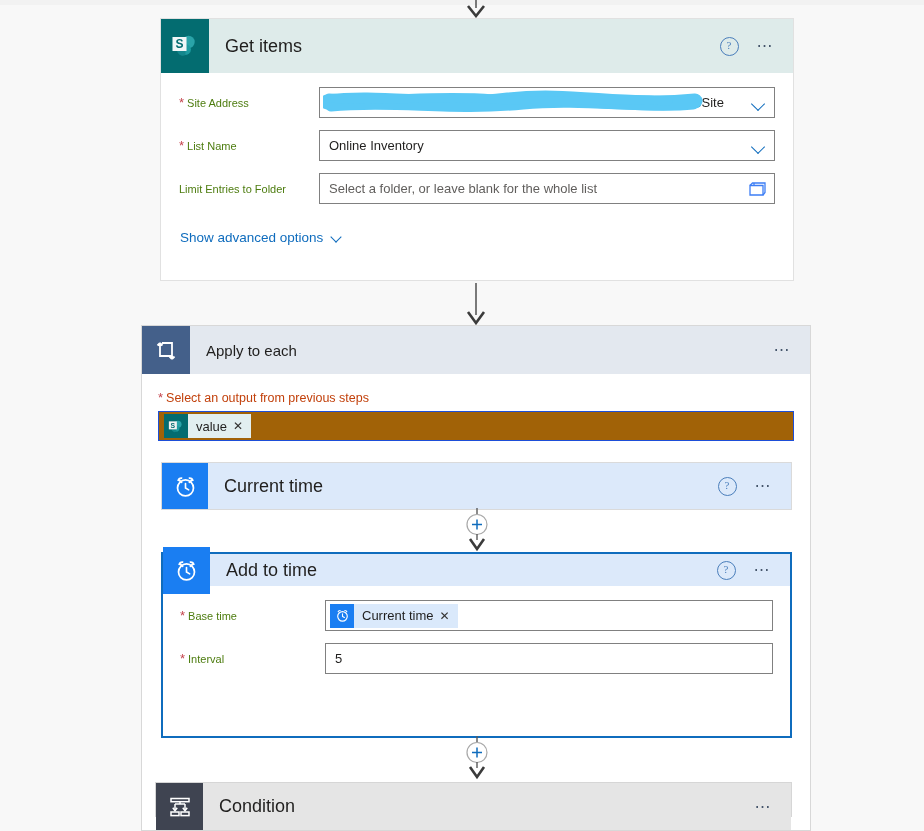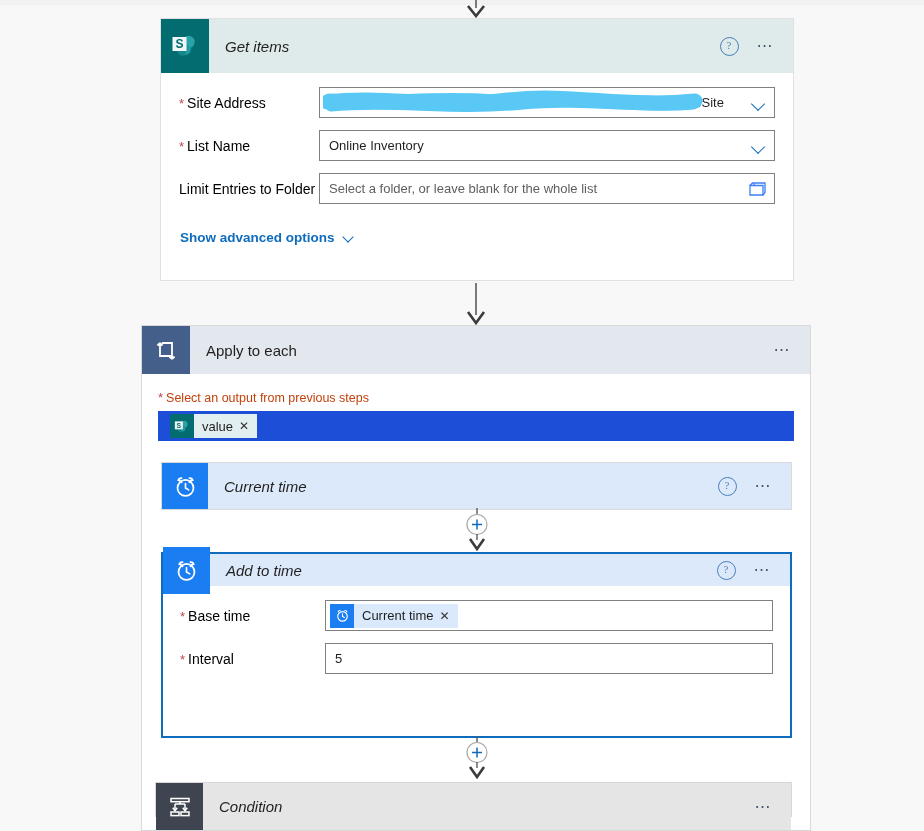--- a/index.html
+++ b/index.html
@@ -42,26 +42,25 @@
   }
   .card-icon {
     width: 48px;
     height: 54px;
     flex: 0 0 48px;
     display: flex;
     align-items: center;
     justify-content: center;
   }
   .card-title {
-    font-size: 15px;
+    font-size: 18px;
     color: #201f1e;
     margin-left: 16px;
     flex: 1 1 auto;
     white-space: nowrap;
-    font-style: italic;
   }
   .hdr-actions {
     display: flex;
     align-items: center;
     gap: 18px;
     padding-right: 18px;
   }
   .help-icon {
     width: 17px; height: 17px;
     border: 1.3px solid #4a7ebb;
@@ -85,22 +84,22 @@
     padding: 14px 18px 10px 18px;
   }
   .row {
     display: flex;
     align-items: center;
     margin-bottom: 12px;
   }
   .row-label {
     width: 140px;
     flex: 0 0 140px;
-    font-size: 14px;
-    color: #000000;
+    font-size: 11px;
+    color: #4d7c0f;
     white-space: nowrap;
   }
   .req::before {
     content: "*";
     color: #c4444d;
     margin-right: 3px;
     font-size: 13px;
   }
   .field {
     flex: 1 1 auto;
@@ -147,21 +146,20 @@
   }
 
   .adv-link {
     display: inline-flex;
     align-items: center;
     gap: 9px;
     color: #0f6cbd;
     font-size: 13.5px;
     margin: 14px 0 6px 1px;
     cursor: pointer;
-    font-weight: bold;
   }
   .adv-link .chev-sm {
     width: 10px; height: 10px;
     position: relative;
     display: inline-block;
   }
   .adv-link .chev-sm::after {
     content: "";
     position: absolute;
     left: 0; top: 0;
@@ -232,22 +230,22 @@
   .loop-sub {
     padding: 16px 16px 0 16px;
   }
   .sub-label {
     font-size: 12.5px;
     color: #c2410c;
     margin-bottom: 6px;
   }
   .sub-field {
     height: 30px;
-    border: 7px solid #1d4ed8;
-    background: #1d4ed8;
+    border: 1px solid #1d4ed8;
+    background: #a16207;
     box-sizing: border-box;
     display: flex;
     align-items: center;
     padding-left: 5px;
   }
 </style>
 </head>
 <body>
 
 <div class="canvas">

